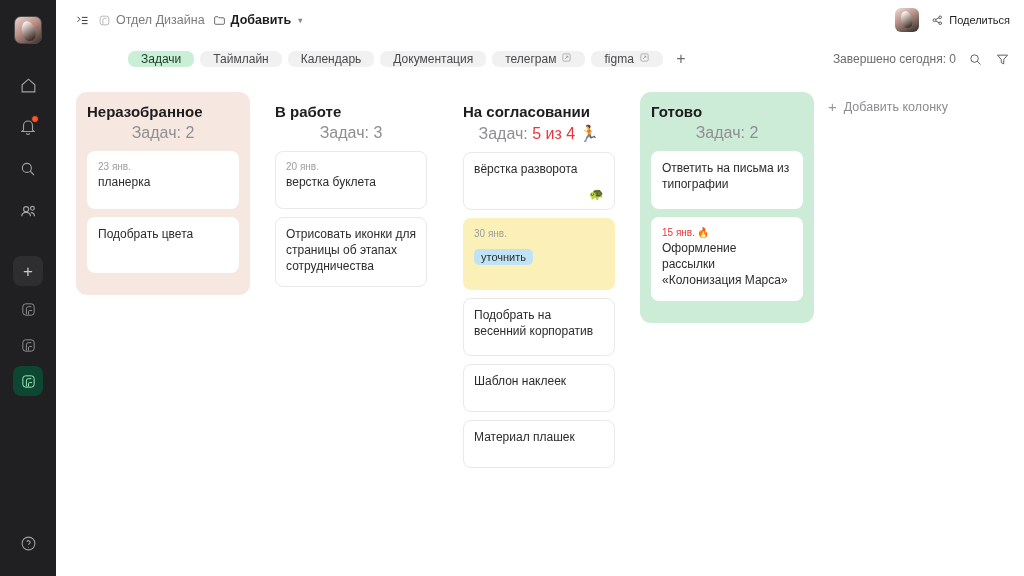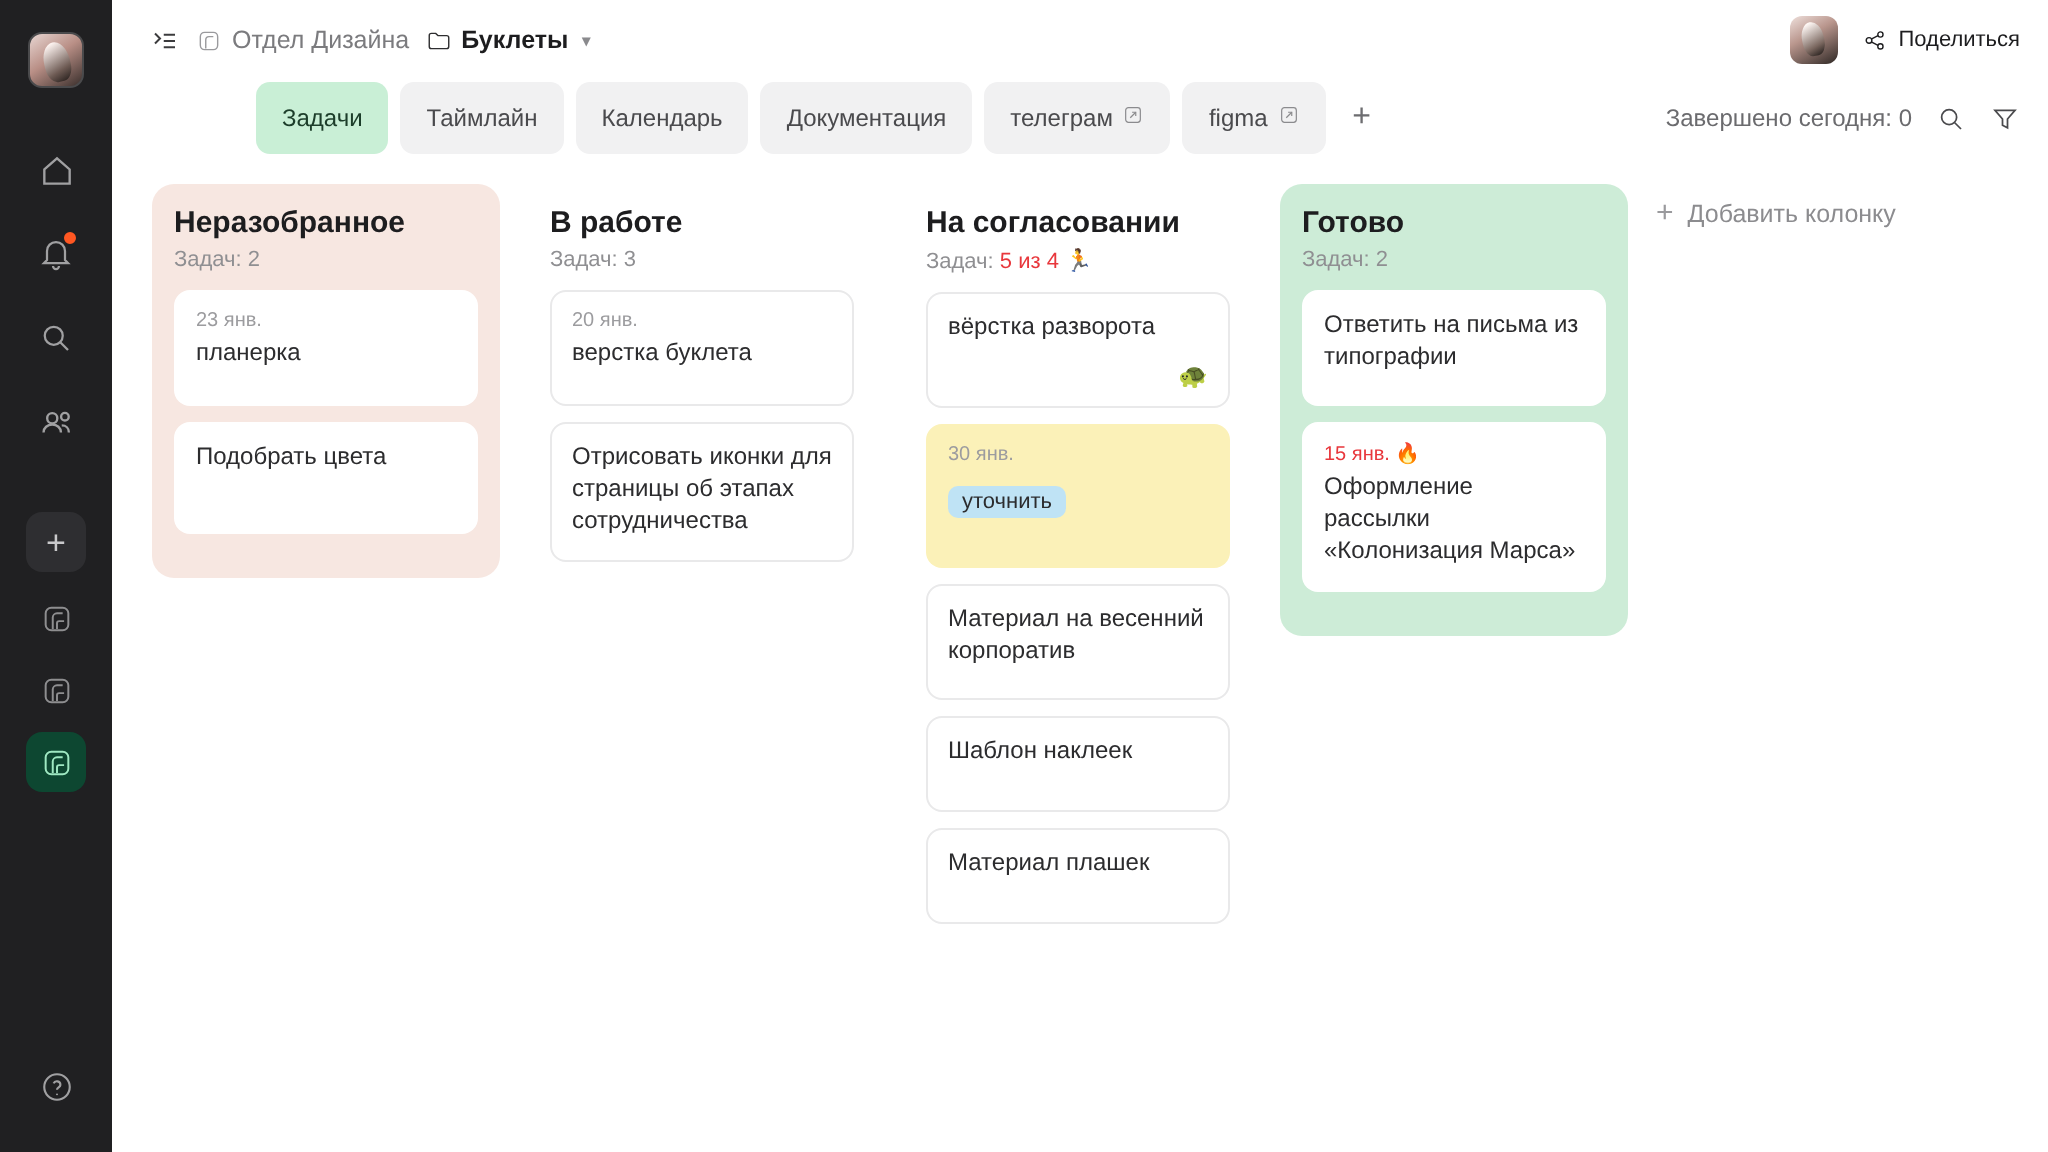--- a/index.html
+++ b/index.html
@@ -80,21 +80,21 @@
     background: linear-gradient(160deg,#fff8f5 10%, #7a675f 70%, #1c1715 100%);
     border-radius:50% 50% 40% 40%; transform: rotate(-12deg);
   }
   .share-btn{display:flex;align-items:center;gap:5px;font-size:11px;color:#1d1d1f;cursor:pointer;}
   .share-btn svg{stroke:#1d1d1f;fill:none;stroke-width:1.3;}
 
   .tabsrow{
     height: 38px; display:flex; align-items:center; padding: 0 14px 0 72px; gap: 6px;
   }
   .tab{
-    height: 36px; padding: 0 13px; border-radius: 7px; background:#f1f1f2;
+    height: 16px; padding: 0 13px; border-radius: 7px; background:#f1f1f2;
     display:flex; align-items:center; gap:5px;
     font-size: 12px; color:#4a4a4d; cursor:pointer; white-space:nowrap;
   }
   .tab.active{ background:#c9efd6; color:#1c3d2a; }
   .tab svg{stroke:#8b8b8e;fill:none;stroke-width:1.3;}
   .tab-add{
     width:24px;height:24px;display:flex;align-items:center;justify-content:center;
     font-size:16px;color:#6d6d70;cursor:pointer;
   }
   .tabs-right{margin-left:auto;display:flex;align-items:center;gap:11px;}
@@ -104,21 +104,21 @@
 
   
   .board{
     flex:1; display:flex; gap:14px; padding: 14px 16px 0 20px;
     align-items: flex-start; overflow:hidden;
   }
   .col{
     width: 174px; flex: 0 0 174px; border-radius: 11px; padding: 11px 11px 14px 11px;
   }
   .col-title{ font-size: 15px; font-weight:700; color:#1d1d1f; }
-  .col-count{ font-size: 11px; color:#8f8f92; margin-top: 4px; margin-bottom: 9px; }
+  .col-count{ font-size: 16px; color:#8f8f92; margin-top: 4px; margin-bottom: 9px; text-align: center; }
   .col-count.over{ color:#8f8f92; }
   .col-count .red{ color:#e8373c; }
   .card{
     background:#fff; border:1px solid #e9e9ea; border-radius: 8px;
     padding: 9px 10px 11px 10px; margin-bottom: 8px; cursor:pointer;
     min-height: 56px; position:relative;
   }
   .card.noborder{ border-color: transparent; }
   .card-date{ font-size: 10px; color:#9c9c9f; margin-bottom: 3px; }
   .card-date.hot{ color:#e8373c; }
@@ -224,21 +224,21 @@
             <rect x="4" y="4" width="16" height="16" rx="4"></rect>
             <path d="M9 19 V11 a3 3 0 0 1 3-3 h4"></path>
           </svg>
         <span>Отдел Дизайна</span>
       </div>
 
       <div class="crumb current">
         <svg width="13" height="13" viewBox="0 0 24 24">
             <path d="M3 7 a2 2 0 0 1 2-2 h4 l2 2 h8 a2 2 0 0 1 2 2 v8 a2 2 0 0 1-2 2 H5 a2 2 0 0 1-2-2 Z"></path>
           </svg>
-        <span>Буклеты</span>
+        <span>Добавить</span>
         <span class="caret">▾</span>
       </div>
 
       <div class="topbar-right">
         <div class="hdr-avatar"></div>
         <div class="share-btn">
           <svg width="13" height="13" viewBox="0 0 24 24">
               <circle cx="17" cy="6" r="2.4"></circle>
               <circle cx="17" cy="17" r="2.4"></circle>
               <circle cx="6.5" cy="11.5" r="2.6"></circle>
@@ -343,21 +343,21 @@
           <div class="card-title">вёрстка разворота</div>
           <span class="card-emoji">🐢</span>
         </div>
 
         <div class="card noborder" style="background:#fbf1b8;min-height:72px">
           <div class="card-date">30 янв.</div>
           <span class="tag">уточнить</span>
         </div>
 
         <div class="card" style="min-height:58px">
-          <div class="card-title">Материал на весенний корпоратив</div>
+          <div class="card-title">Подобрать на весенний корпоратив</div>
         </div>
 
         <div class="card" style="min-height:48px">
           <div class="card-title">Шаблон наклеек</div>
         </div>
 
         <div class="card" style="min-height:48px">
           <div class="card-title">Материал плашек</div>
         </div>
       </div>

